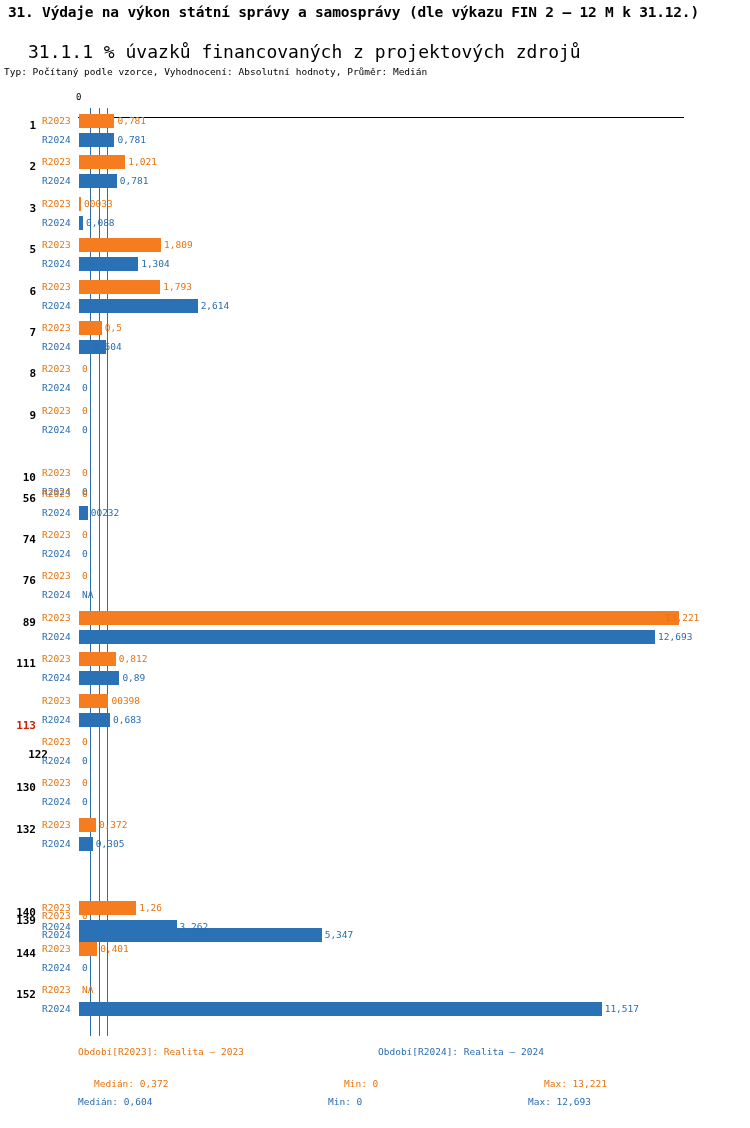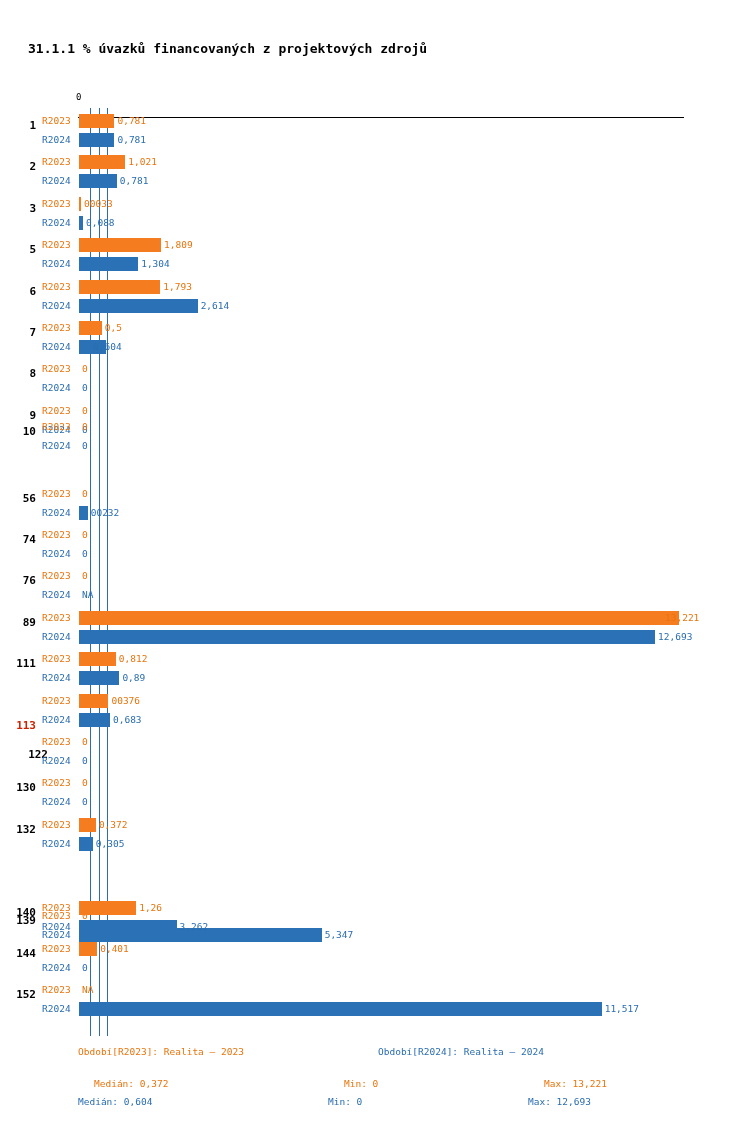--- a/index.html
+++ b/index.html
@@ -26,22 +26,22 @@
     top: 4px;
     font-size: 14.5px;
     font-weight: bold;
     letter-spacing: -0.2px;
     white-space: nowrap;
   }
   .subtitle {
     position: absolute;
     left: 28px;
     top: 41px;
-    font-size: 13px;
-    font-weight: bold;
+    font-size: 18px;
+    font-weight: normal;
     white-space: nowrap;
   }
   .typeline {
     position: absolute;
     left: 4px;
     top: 66px;
     font-size: 9.5px;
     white-space: nowrap;
   }
   .axis-label-zero {
@@ -154,21 +154,23 @@
   .row2 { top: 50px; }
   .col1 { left: 78px; }
   .col2 { left: 328px; }
   .col3 { left: 528px; }
 </style>
 </head>
 <body>
 
 <div class="page">
 
+  <div class="title">31. Výdaje na výkon státní správy a samosprávy (dle výkazu FIN 2 – 12 M k 31.12.)</div>
   <div class="subtitle">31.1.1 % úvazků financovaných z projektových zdrojů</div>
+  <div class="typeline">Typ: Počítaný podle vzorce, Vyhodnocení: Absolutní hodnoty, Průměr: Medián</div>
 
   <div class="axis-label-zero">0</div>
   <div class="axis-top-line"></div>
   <div class="vline v1"></div>
   <div class="vline v2"></div>
   <div class="vline v3"></div>
 
   <div class="plot" id="plot">
       <div class="grouprow" style="top: 113px; height: 36px;">
         <div class="glabel" style="top: 6px;">1</div>
@@ -263,21 +265,21 @@
         <div class="glabel" style="top: 6px;">9</div>
         <div class="barrow" style="top: 0px; width: 750px;">
           <div class="serieslabel s2023" style="top: 2px;">R2023</div>
           <div class="val c2023" style="left: 82px;">0</div>
         </div>
         <div class="barrow" style="top: 19px; width: 750px;">
           <div class="serieslabel s2024" style="top: 2px;">R2024</div>
           <div class="val c2024" style="left: 82px;">0</div>
         </div>
       </div>
-      <div class="grouprow" style="top: 419px; height: 36px;">
+      <div class="grouprow" style="top: 465px; height: 36px;">
         <div class="glabel" style="top: 6px;">10</div>
         <div class="barrow" style="top: 0px; width: 750px;">
           <div class="serieslabel s2023" style="top: 2px;">R2023</div>
           <div class="val c2023" style="left: 82px;">0</div>
         </div>
         <div class="barrow" style="top: 19px; width: 750px;">
           <div class="serieslabel s2024" style="top: 2px;">R2024</div>
           <div class="val c2024" style="left: 82px;">0</div>
         </div>
       </div>
@@ -339,21 +341,21 @@
           <div class="serieslabel s2024" style="top: 2px;">R2024</div>
           <div class="bar c2024" style="width: 40.3903px;"></div>
           <div class="val c2024" style="left: 122.39px;">0,89</div>
         </div>
       </div>
       <div class="grouprow" style="top: 692.6px; height: 36px;">
         <div class="glabel hl" style="top: 6px;">113</div>
         <div class="barrow" style="top: 0px; width: 750px;">
           <div class="serieslabel s2023" style="top: 2px;">R2023</div>
           <div class="bar c2023" style="width: 29.4531px;"></div>
-          <div class="val c2023" style="left: 111.453px;">00376</div>
+          <div class="val c2023" style="left: 111.453px;">00398</div>
         </div>
         <div class="barrow" style="top: 19px; width: 750px;">
           <div class="serieslabel s2024" style="top: 2px;">R2024</div>
           <div class="bar c2024" style="width: 30.9961px;"></div>
           <div class="val c2024" style="left: 112.996px;">0,683</div>
         </div>
       </div>
       <div class="grouprow" style="top: 734px; height: 36px;">
         <div class="glabel" style="top: 14px; margin-left: 12px;">122</div>
         <div class="barrow" style="top: 0px; width: 750px;">

